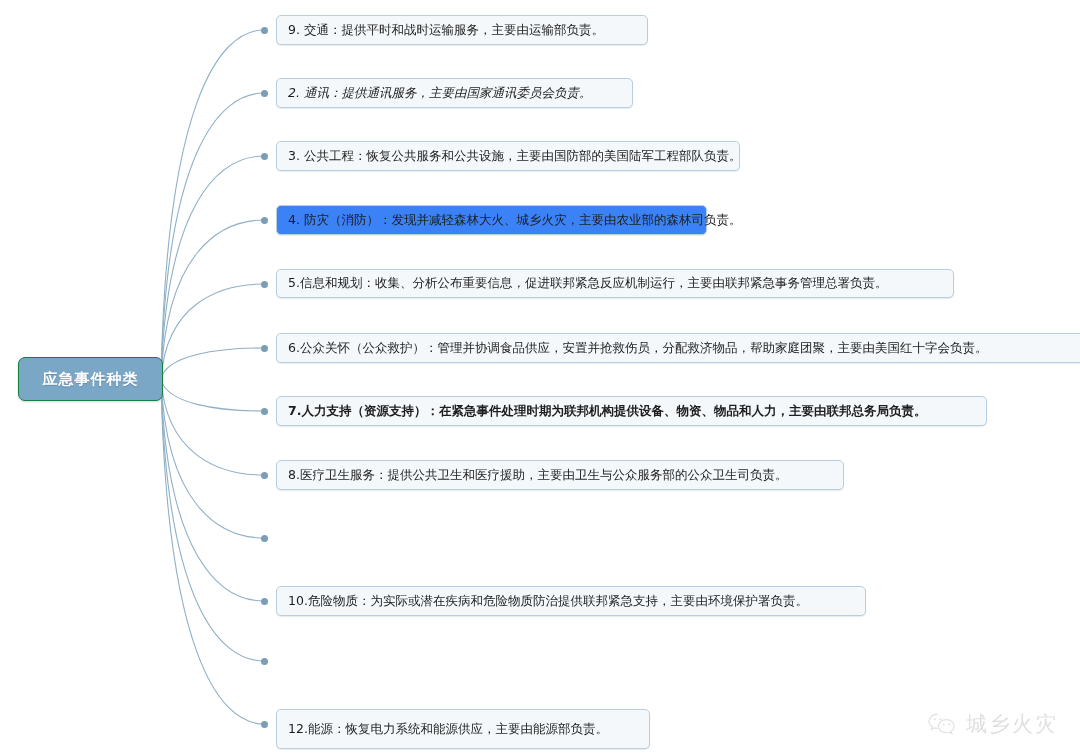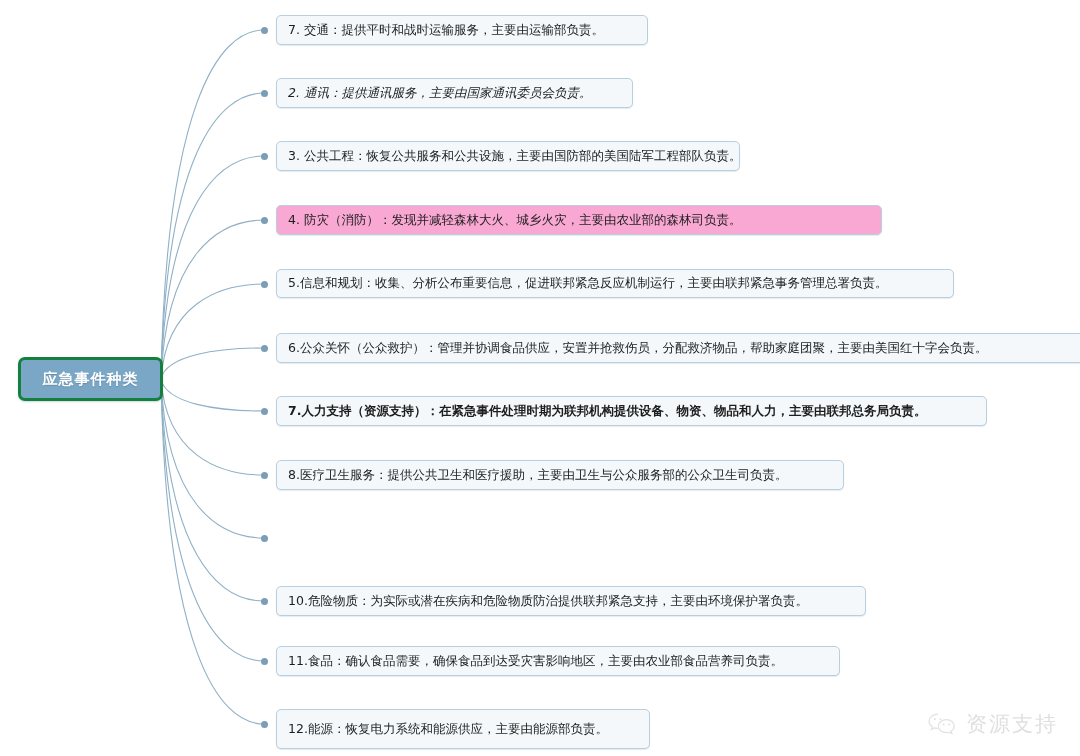--- a/index.html
+++ b/index.html
@@ -32,21 +32,21 @@
     position: absolute;
     left: 0;
     top: 0;
     width: 1080px;
     height: 756px;
   }
   .root-node {
     position: absolute;
     box-sizing: border-box;
     background: #7ba7c7;
-    border: 3px solid #15803d;
+    border: 1px solid #15803d;
     border-radius: 7px;
     color: #ffffff;
     font-size: 15px;
     font-weight: bold;
     letter-spacing: 1px;
     display: flex;
     align-items: center;
     justify-content: center;
     text-shadow: 0 1px 1px rgba(60,90,110,0.35);
     box-shadow: 0 1px 2px rgba(110,140,165,0.35);
@@ -106,32 +106,32 @@
       <path d="M 161 379 C 166.15 453.88, 217.65 475, 264 475" fill="none" stroke="#8fb0c6" stroke-width="1.1"></path>
       <path d="M 161 379 C 166.15 503.02, 217.65 538, 264 538" fill="none" stroke="#8fb0c6" stroke-width="1.1"></path>
       <path d="M 161 379 C 166.15 552.16, 217.65 601, 264 601" fill="none" stroke="#8fb0c6" stroke-width="1.1"></path>
       <path d="M 161 379 C 166.15 598.96, 217.65 661, 264 661" fill="none" stroke="#8fb0c6" stroke-width="1.1"></path>
       <path d="M 161 379 C 166.15 648.1, 217.65 724, 264 724" fill="none" stroke="#8fb0c6" stroke-width="1.1"></path>
     </svg>
 
   <div id="node-layer">
     <div class="root-node" style="left: 18px; top: 357px; width: 145px; height: 44px; background: rgb(123, 167, 199); color: rgb(255, 255, 255);">应急事件种类</div>
   <div class="topic-node" style="left: 276px; top: 15px; width: 372px; height: 30px; background: rgb(244, 248, 251); border-color: rgb(185, 207, 223);">
-        <span>7. 交通：提供平时和战时运输服务，主要由运输部负责。</span>
+        <span>9. 交通：提供平时和战时运输服务，主要由运输部负责。</span>
       </div>
       <div class="node-dot" style="left: 260.5px; top: 26.5px; background: rgb(123, 157, 181);"></div>
       <div class="topic-node" style="left: 276px; top: 78px; width: 357px; height: 30px; background: rgb(244, 248, 251); border-color: rgb(185, 207, 223); font-style: italic;">
         <span>2. 通讯：提供通讯服务，主要由国家通讯委员会负责。</span>
       </div>
       <div class="node-dot" style="left: 260.5px; top: 89.5px; background: rgb(123, 157, 181);"></div>
       <div class="topic-node" style="left: 276px; top: 141px; width: 464px; height: 30px; background: rgb(244, 248, 251); border-color: rgb(185, 207, 223);">
         <span>3. 公共工程：恢复公共服务和公共设施，主要由国防部的美国陆军工程部队负责。</span>
       </div>
       <div class="node-dot" style="left: 260.5px; top: 152.5px; background: rgb(123, 157, 181);"></div>
-      <div class="topic-node" style="left: 276px; top: 205px; width: 606px; height: 30px; background: #f9a8d4; border-color: rgb(185, 207, 223);">
+      <div class="topic-node" style="left: 276px; top: 205px; width: 431px; height: 30px; background: #3b82f6; border-color: rgb(185, 207, 223);">
         <span>4. 防灾（消防）：发现并减轻森林大火、城乡火灾，主要由农业部的森林司负责。</span>
       </div>
       <div class="node-dot" style="left: 260.5px; top: 216.5px; background: rgb(123, 157, 181);"></div>
       <div class="topic-node" style="left: 276px; top: 269px; width: 678px; height: 29px; background: rgb(244, 248, 251); border-color: rgb(185, 207, 223);">
         <span>5.信息和规划：收集、分析公布重要信息，促进联邦紧急反应机制运行，主要由联邦紧急事务管理总署负责。</span>
       </div>
       <div class="node-dot" style="left: 260.5px; top: 280.5px; background: rgb(123, 157, 181);"></div>
       <div class="topic-node" style="left: 276px; top: 333px; width: 897px; height: 30px; background: rgb(244, 248, 251); border-color: rgb(185, 207, 223);">
         <span>6.公众关怀（公众救护）：管理并协调食品供应，安置并抢救伤员，分配救济物品，帮助家庭团聚，主要由美国红十字会负责。</span>
       </div>
@@ -142,23 +142,20 @@
       <div class="node-dot" style="left: 260.5px; top: 407.5px; background: rgb(123, 157, 181);"></div>
       <div class="topic-node" style="left: 276px; top: 460px; width: 568px; height: 30px; background: rgb(244, 248, 251); border-color: rgb(185, 207, 223);">
         <span>8.医疗卫生服务：提供公共卫生和医疗援助，主要由卫生与公众服务部的公众卫生司负责。</span>
       </div>
       <div class="node-dot" style="left: 260.5px; top: 471.5px; background: rgb(123, 157, 181);"></div>
       <div class="node-dot" style="left: 260.5px; top: 534.5px; background: rgb(123, 157, 181);"></div>
       <div class="topic-node" style="left: 276px; top: 586px; width: 590px; height: 30px; background: rgb(244, 248, 251); border-color: rgb(185, 207, 223);">
         <span>10.危险物质：为实际或潜在疾病和危险物质防治提供联邦紧急支持，主要由环境保护署负责。</span>
       </div>
       <div class="node-dot" style="left: 260.5px; top: 597.5px; background: rgb(123, 157, 181);"></div>
-      <div class="topic-node" style="left: 276px; top: 646px; width: 564px; height: 30px; background: rgb(244, 248, 251); border-color: rgb(185, 207, 223);">
-        <span>11.食品：确认食品需要，确保食品到达受灾害影响地区，主要由农业部食品营养司负责。</span>
-      </div>
       <div class="node-dot" style="left: 260.5px; top: 657.5px; background: rgb(123, 157, 181);"></div>
       <div class="topic-node" style="left: 276px; top: 709px; width: 374px; height: 40px; background: rgb(244, 248, 251); border-color: rgb(185, 207, 223);">
         <span>12.能源：恢复电力系统和能源供应，主要由能源部负责。</span>
       </div>
       <div class="node-dot" style="left: 260.5px; top: 720.5px; background: rgb(123, 157, 181);"></div>
     </div>
 
   <div class="watermark">
     <span class="wechat-icon">
       <svg width="30" height="26" viewBox="0 0 30 26" xmlns="http://www.w3.org/2000/svg">
@@ -167,16 +164,16 @@
           <path d="M19.4 8.6c-4.5 0-8.1 2.9-8.1 6.5s3.6 6.5 8.1 6.5c.9 0 1.8-.1 2.6-.4l2.9 1.4-.8-2.4c1.9-1.2 3.1-3 3.1-5.1 0-3.6-3.4-6.5-7.8-6.5z"></path>
         </g>
         <g fill="#c9c9c9">
           <circle cx="7.9" cy="8.3" r="1.05"></circle>
           <circle cx="13.4" cy="8.3" r="1.05"></circle>
           <circle cx="16.7" cy="13.4" r="1"></circle>
           <circle cx="22.1" cy="13.4" r="1"></circle>
         </g>
       </svg>
     </span>
-    <span class="watermark-text">资源支持</span>
+    <span class="watermark-text">城乡火灾</span>
   </div>
 
 </div>
 
 </body></html>

